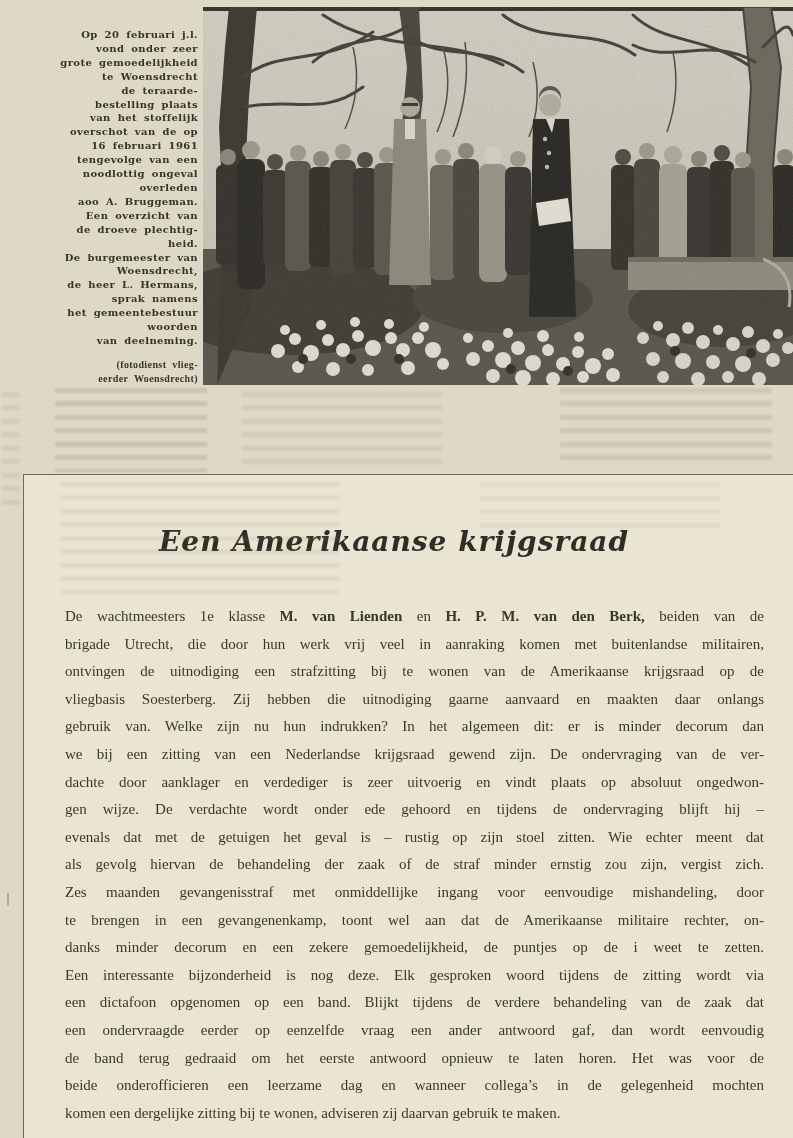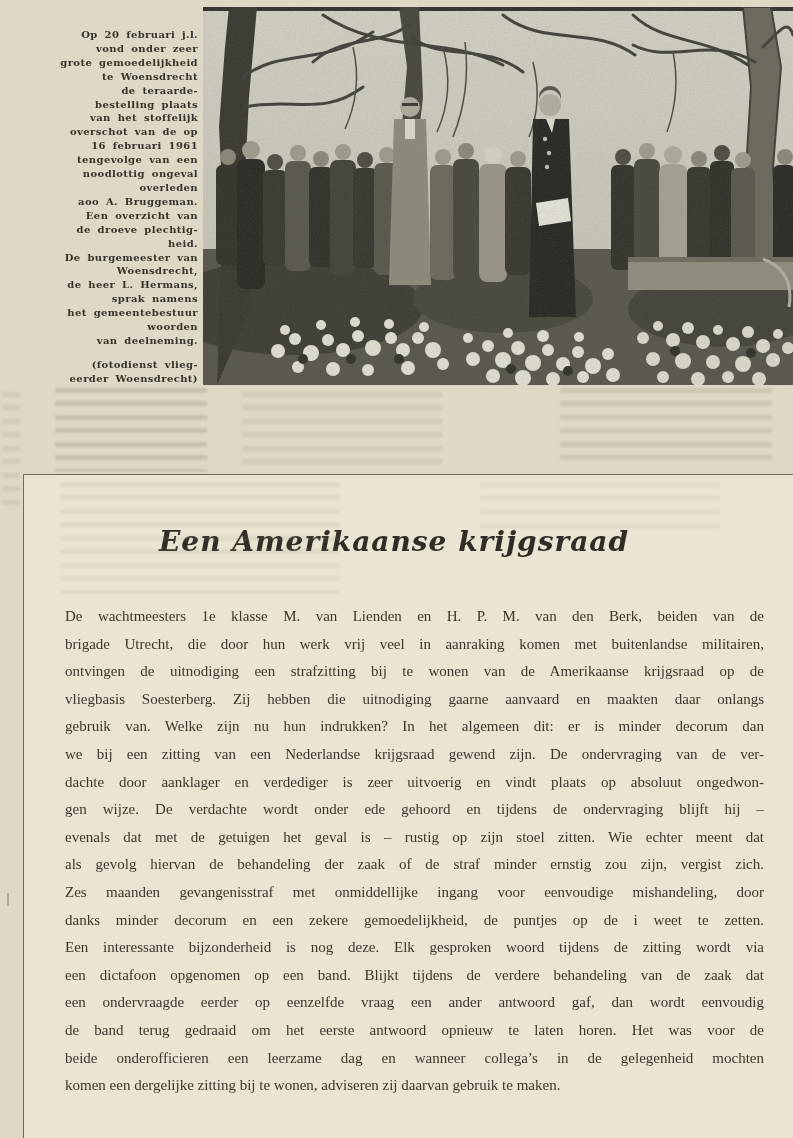--- a/index.html
+++ b/index.html
@@ -12,40 +12,40 @@
   .page{position:absolute;inset:0;}
 
   
   .photo{position:absolute;left:203px;top:7px;width:590px;height:378px;overflow:hidden;background:#d3d0c4;}
   .photo svg{display:block;width:100%;height:100%;}
 
   
   .caption{position:absolute;left:6px;top:28px;width:192px;text-align:right;
     font-family:"DejaVu Serif",serif;font-weight:bold;font-size:10px;line-height:13.9px;
     color:var(--caption-ink);letter-spacing:.4px;word-spacing:3px;}
-  .caption .credit{margin-top:10px;}
+  .caption .credit{margin-top:10px;font-family:Liberation Serif, serif;}
 
   
   .ghost{position:absolute;pointer-events:none;filter:blur(1.2px);
     background:repeating-linear-gradient(180deg, rgba(148,142,120,.6) 0px, rgba(148,142,120,.6) 5px,
       rgba(0,0,0,0) 5px, rgba(0,0,0,0) 13.5px);}
   .margin-dash{position:absolute;left:7px;top:893px;width:2px;height:13px;background:#8a8578;opacity:.55;}
 
   
   .article-box{position:absolute;left:23px;top:474px;width:770px;height:664px;
     background:var(--box-bg);border-top:1px solid var(--rule);border-left:1px solid var(--rule);}
   .article-title{position:absolute;left:0;top:44px;width:740px;text-align:center;
     font-family:"DejaVu Serif",serif;font-style:italic;font-weight:bold;font-size:28px;line-height:46px;
     letter-spacing:1px;color:var(--title-ink);}
   .article-body{position:absolute;left:41px;top:128px;width:699px;color:var(--ink);
     font-size:15px;}
   .body-line{height:27.6px;line-height:27.6px;text-align:justify;text-align-last:justify;
     text-justify:inter-word;white-space:normal;}
   .body-line.last{text-align-last:left;}
-  .body-line .bold{font-weight:normal;}
+  .body-line .bold{font-weight:bold;}
 </style>
 </head>
 <body>
 
 <div class="page">
 
   <div class="caption" id="caption">
       <div>Op 20 februari j.l.</div>
       <div>vond onder zeer</div>
       <div>grote gemoedelijkheid</div>
@@ -276,20 +276,21 @@
         <div class="body-line"><span>brigade Utrecht, die door hun werk vrij veel in aanraking komen met buitenlandse militairen,</span></div>
         <div class="body-line"><span>ontvingen de uitnodiging een strafzitting bij te wonen van de Amerikaanse krijgsraad op de</span></div>
         <div class="body-line"><span>vliegbasis Soesterberg. Zij hebben die uitnodiging gaarne aanvaard en maakten daar onlangs</span></div>
         <div class="body-line"><span>gebruik van. Welke zijn nu hun indrukken? In het algemeen dit: er is minder decorum dan</span></div>
         <div class="body-line"><span>we bij een zitting van een Nederlandse krijgsraad gewend zijn. De ondervraging van de ver-</span></div>
         <div class="body-line"><span>dachte door aanklager en verdediger is zeer uitvoerig en vindt plaats op absoluut ongedwon-</span></div>
         <div class="body-line"><span>gen wijze. De verdachte wordt onder ede gehoord en tijdens de ondervraging blijft hij –</span></div>
         <div class="body-line"><span>evenals dat met de getuigen het geval is – rustig op zijn stoel zitten. Wie echter meent dat</span></div>
         <div class="body-line"><span>als gevolg hiervan de behandeling der zaak of de straf minder ernstig zou zijn, vergist zich.</span></div>
         <div class="body-line"><span>Zes maanden gevangenisstraf met onmiddellijke ingang voor eenvoudige mishandeling, door</span></div>
+        <div class="body-line"><span>te brengen in een gevangenenkamp, toont wel aan dat de Amerikaanse militaire rechter, on-</span></div>
         <div class="body-line"><span>danks minder decorum en een zekere gemoedelijkheid, de puntjes op de i weet te zetten.</span></div>
         <div class="body-line"><span>Een interessante bijzonderheid is nog deze. Elk gesproken woord tijdens de zitting wordt via</span></div>
         <div class="body-line"><span>een dictafoon opgenomen op een band. Blijkt tijdens de verdere behandeling van de zaak dat</span></div>
         <div class="body-line"><span>een ondervraagde eerder op eenzelfde vraag een ander antwoord gaf, dan wordt eenvoudig</span></div>
         <div class="body-line"><span>de band terug gedraaid om het eerste antwoord opnieuw te laten horen. Het was voor de</span></div>
         <div class="body-line"><span>beide onderofficieren een leerzame dag en wanneer collega’s in de gelegenheid mochten</span></div>
         <div class="body-line last"><span>komen een dergelijke zitting bij te wonen, adviseren zij daarvan gebruik te maken.</span></div>
       </div>
   </div>
 

